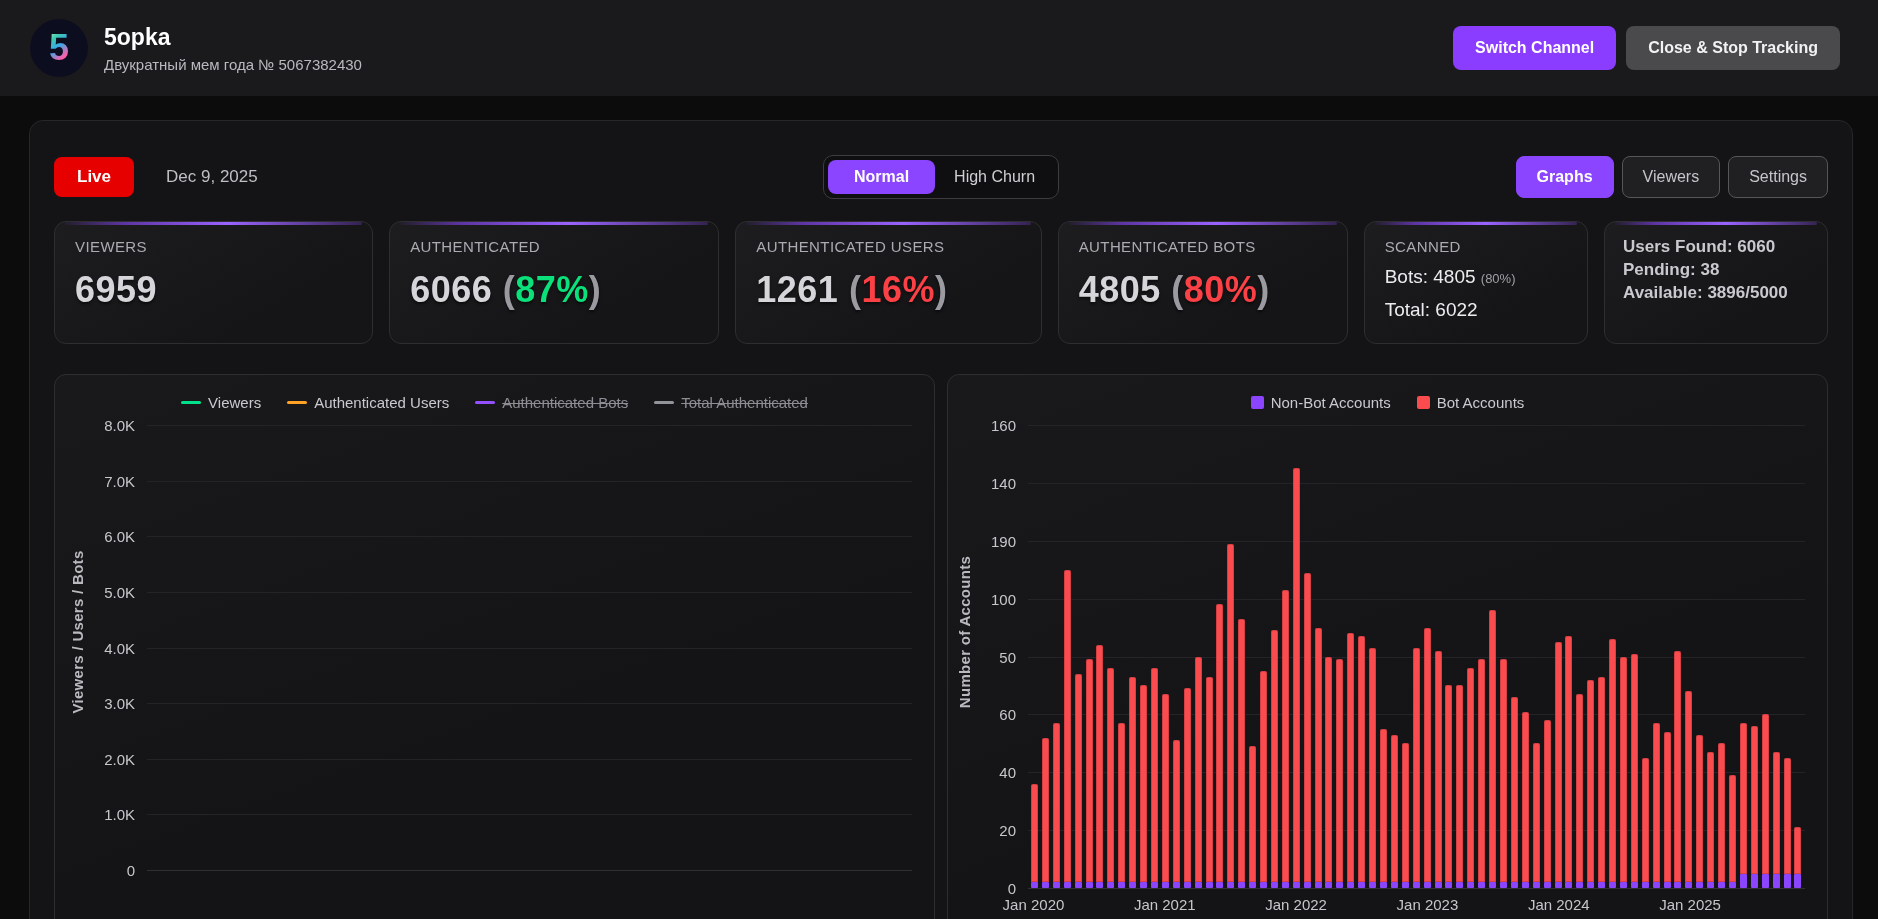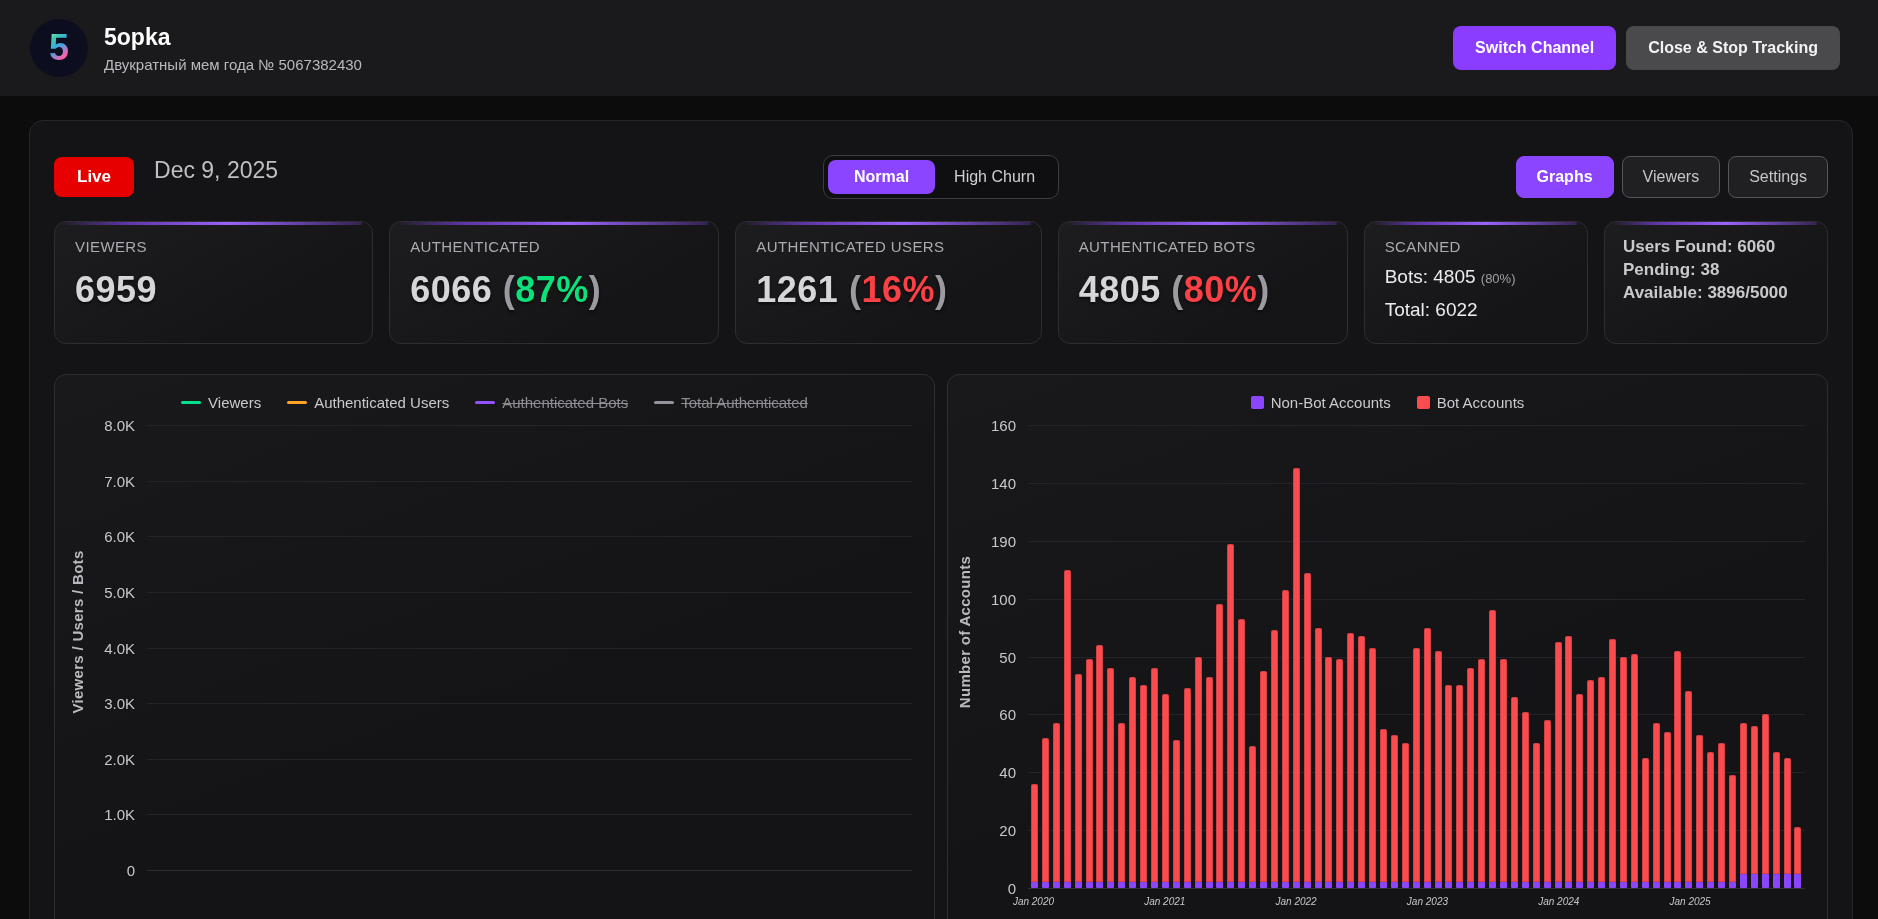--- a/index.html
+++ b/index.html
@@ -20,24 +20,24 @@
     font-family: inherit; cursor: pointer; }
   .btn-purple { background: #8b3dff; color: #fff; }
   .btn-gray { background: #4a4a4d; color: #f2f2f4; }
 
   
   .panel { margin: 24px 25px 0 29px; background: #141416; border: 1px solid #27272b; border-radius: 14px;
     height: 840px; padding: 34px 24px 0 24px; }
 
   
   .toolbar { display: flex; align-items: center; height: 44px; }
-  .tb-left { display: flex; gap: 20px; flex: 1; }
+  .tb-left { display: flex; align-items: center; gap: 32px; flex: 1; }
   .live-badge { background: #e60000; color: #fff; font-weight: 700; font-size: 17px;
     padding: 10px 23px; border-radius: 8px; }
-  .stream-date { color: #bfbfc4; font-size: 23px; }
+  .stream-date { color: #bfbfc4; font-size: 17px; }
   .mode-toggle { display: flex; align-items: center; background: #0f0f11; border: 1px solid #3c3c41;
     border-radius: 10px; padding: 4px; height: 44px; }
   .mode-opt { border-radius: 8px; padding: 8px 19px; font-size: 16px; color: #cfcfd4; cursor: pointer; white-space: nowrap; }
   .mode-opt.active { background: #8b45ff; color: #fff; font-weight: 700; padding: 8px 26px; }
   .tb-right { display: flex; gap: 8px; flex: 1; justify-content: flex-end; }
   .tab-btn { height: 42px; border-radius: 8px; padding: 0 20px; font-size: 16px; font-family: inherit; cursor: pointer;
     background: #202023; border: 1px solid #55555a; color: #c5c5ca; }
   .tab-btn.active { background: #8b45ff; border-color: #8b45ff; color: #fff; font-weight: 700; }
 
   
@@ -72,21 +72,21 @@
   .plot { position: relative; margin: 12px 22px 0 92px; }
   .plot-left { height: 445px; }
   .plot-right { height: 463px; margin-left: 80px; }
   .gl { position: absolute; left: 0; right: 0; height: 1px; background: #242428; }
   .gl.zero { background: #2f2f34; }
   .gt { position: absolute; right: calc(100% + 12px); transform: translateY(-50%); color: #c7c7cc; font-size: 15px; }
   .bars { position: absolute; inset: 0; display: flex; align-items: flex-end; justify-content: space-between; padding: 0 3px; }
   .bar-col { width: 7px; height: 100%; display: flex; flex-direction: column; justify-content: flex-end; flex: none; }
   .bar-red { width: 100%; background: #fa4b4f; border-radius: 2px 2px 0 0; box-shadow: inset 0 0 0 1px rgba(0,0,0,0.15); }
   .bar-purple { width: 100%; background: #8b45fd; border-radius: 1px; }
-  .xt { position: absolute; top: calc(100% + 8px); transform: translateX(-50%); color: #c6c6cb; font-size: 10px; white-space: nowrap; font-style: italic; }
+  .xt { position: absolute; top: calc(100% + 8px); transform: translateX(-50%); color: #c6c6cb; font-size: 15px; white-space: nowrap; }
 </style>
 </head>
 <body>
 
 <div class="app-header">
   <div class="avatar">
     <span>5</span>
   </div>
   <div class="head-text">
     <div class="channel-title">5opka</div>

